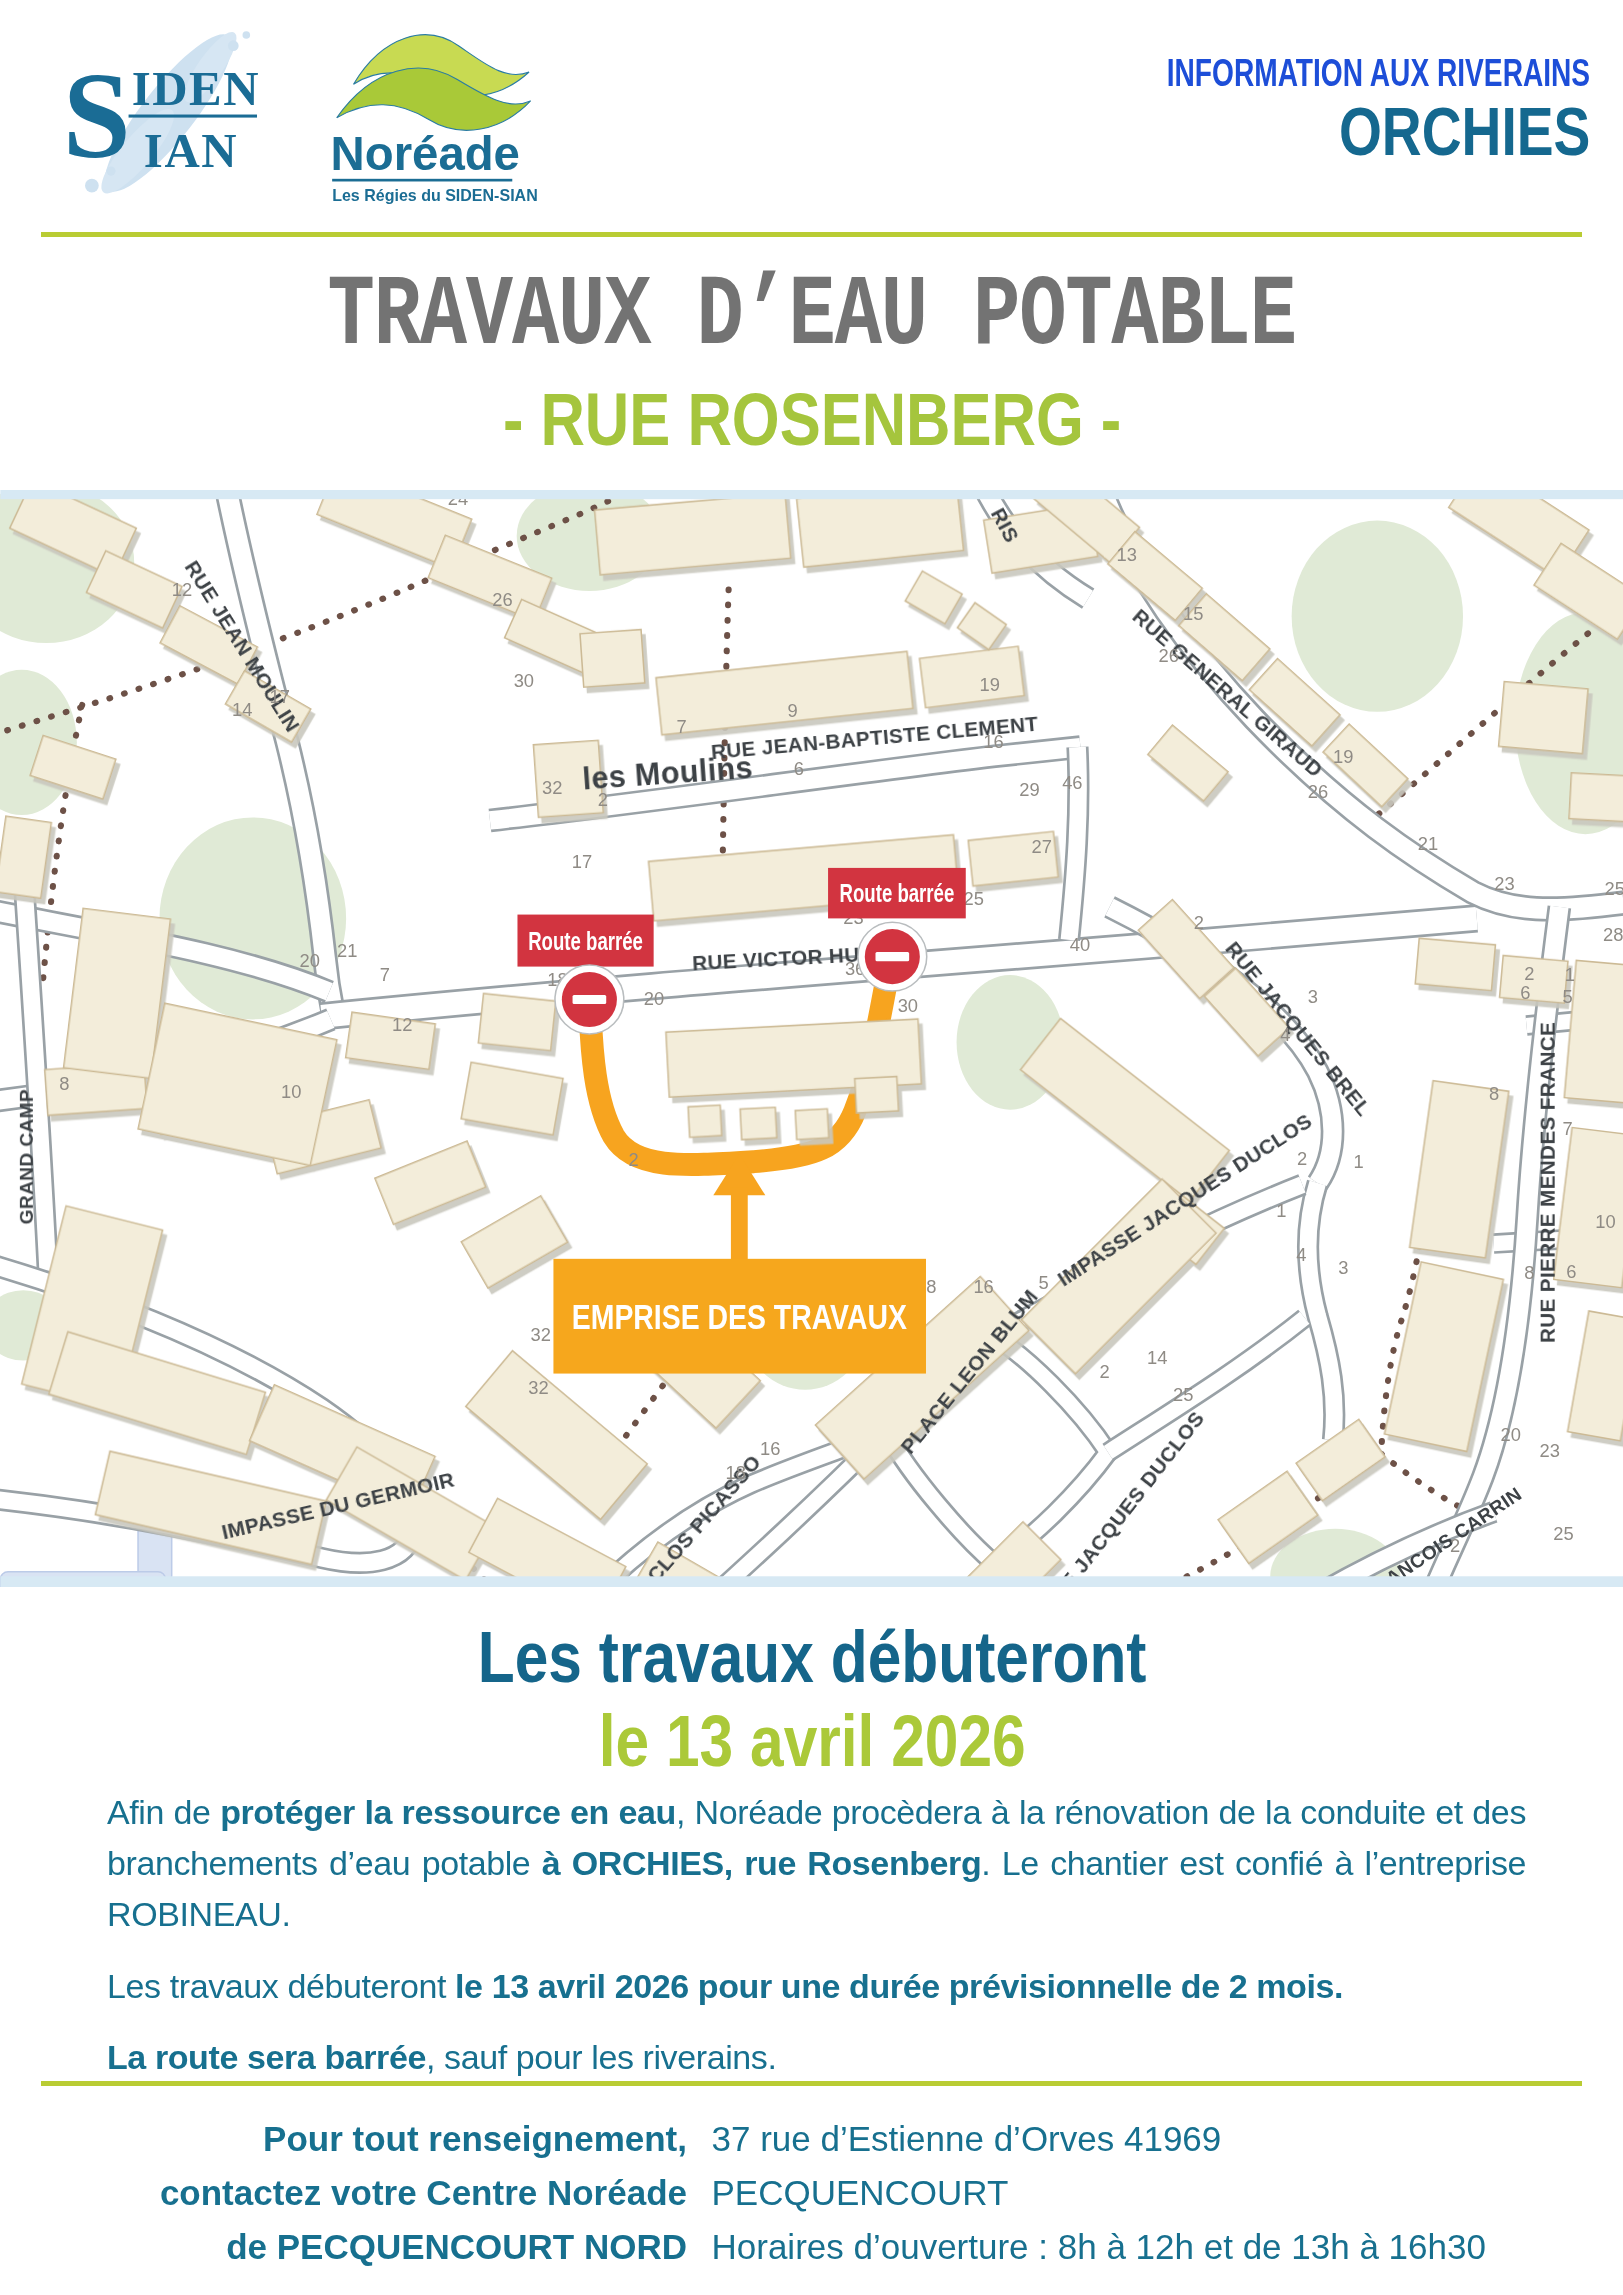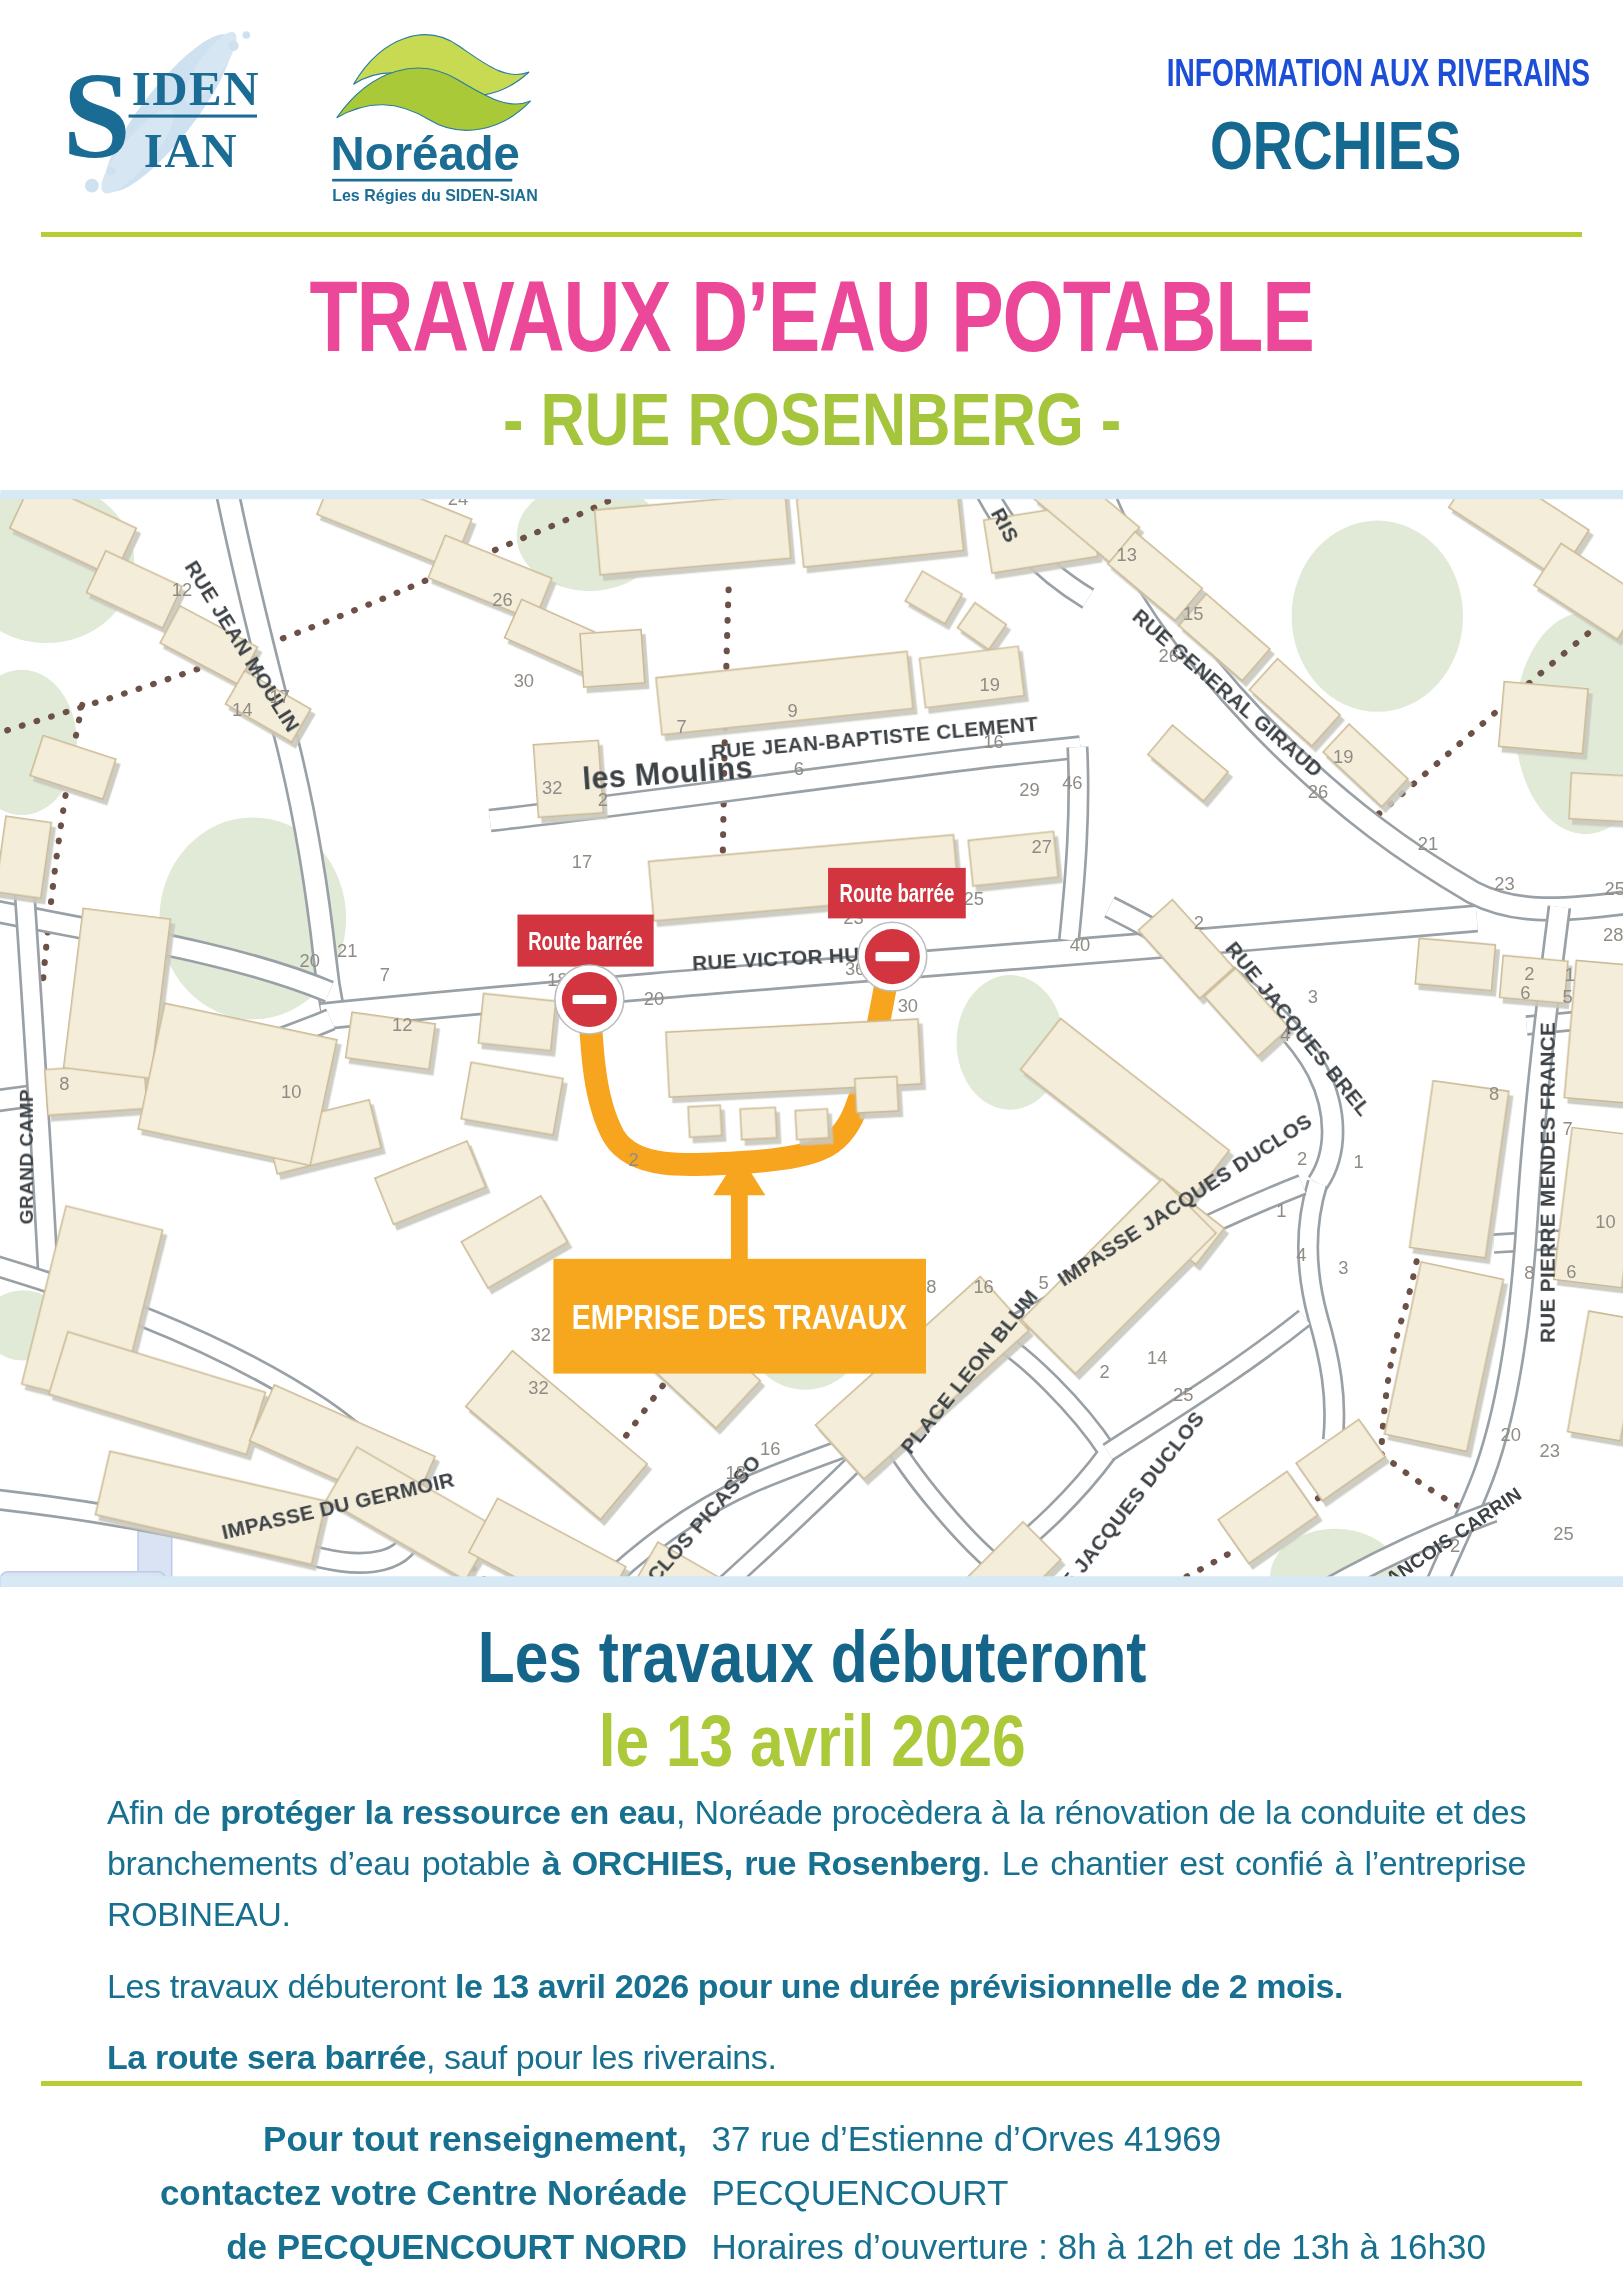--- a/index.html
+++ b/index.html
@@ -4,25 +4,25 @@
 <style>
   html,body{margin:0;padding:0;background:#ffffff;}
   body{width:1624px;height:2295px;position:relative;overflow:hidden;
        font-family:"Liberation Sans",sans-serif;-webkit-font-smoothing:antialiased;}
   .abs{position:absolute;}
   .cx{display:inline-block;white-space:nowrap;}
   
   #header-right{right:34px;top:54px;text-align:right;line-height:1.05;}
   #header-line1{font-size:38px;font-weight:bold;color:#1d4ed8;}
   #header-line1 .cx{transform:scaleX(.74);transform-origin:right center;}
-  #header-line2{font-size:69px;font-weight:bold;color:#15688f;margin-top:16px;text-align:center;}
+  #header-line2{font-size:69px;font-weight:bold;color:#15688f;margin-top:2px;}
   #header-line2 .cx{transform:scaleX(.8);transform-origin:right center;}
   .rule{position:absolute;left:41px;width:1541px;height:5.4px;background:#b9cc33;}
   
-  #poster-title{left:0;top:259px;width:100%;text-align:center;font-size:101px;font-weight:bold;color:#ec4899;}
+  #poster-title{left:0;top:259px;width:100%;text-align:center;font-size:101px;font-weight:bold;color:#737373;font-family:Liberation Mono, monospace;}
   #poster-title .cx{transform:scaleX(.78);letter-spacing:-1.5px;}
   #poster-subtitle{left:0;top:376px;width:100%;text-align:center;font-size:75px;font-weight:bold;color:#a5c53d;}
   #poster-subtitle .cx{transform:scaleX(.82);}
   
   #map-wrap{left:0;top:490px;width:1624px;height:1097px;background:#ffffff;}
   svg text.street{font-family:"Liberation Sans",sans-serif;font-weight:600;fill:#3d4246;letter-spacing:.5px;}
   svg text.num{font-family:"Liberation Sans",sans-serif;font-weight:400;font-size:24px;fill:#8f8b85;}
   svg text.badge-label{font-family:"Liberation Sans",sans-serif;font-weight:700;font-size:34px;fill:#ffffff;}
   svg text.emprise-label{font-family:"Liberation Sans",sans-serif;font-weight:700;font-size:46px;fill:#ffffff;}
   

